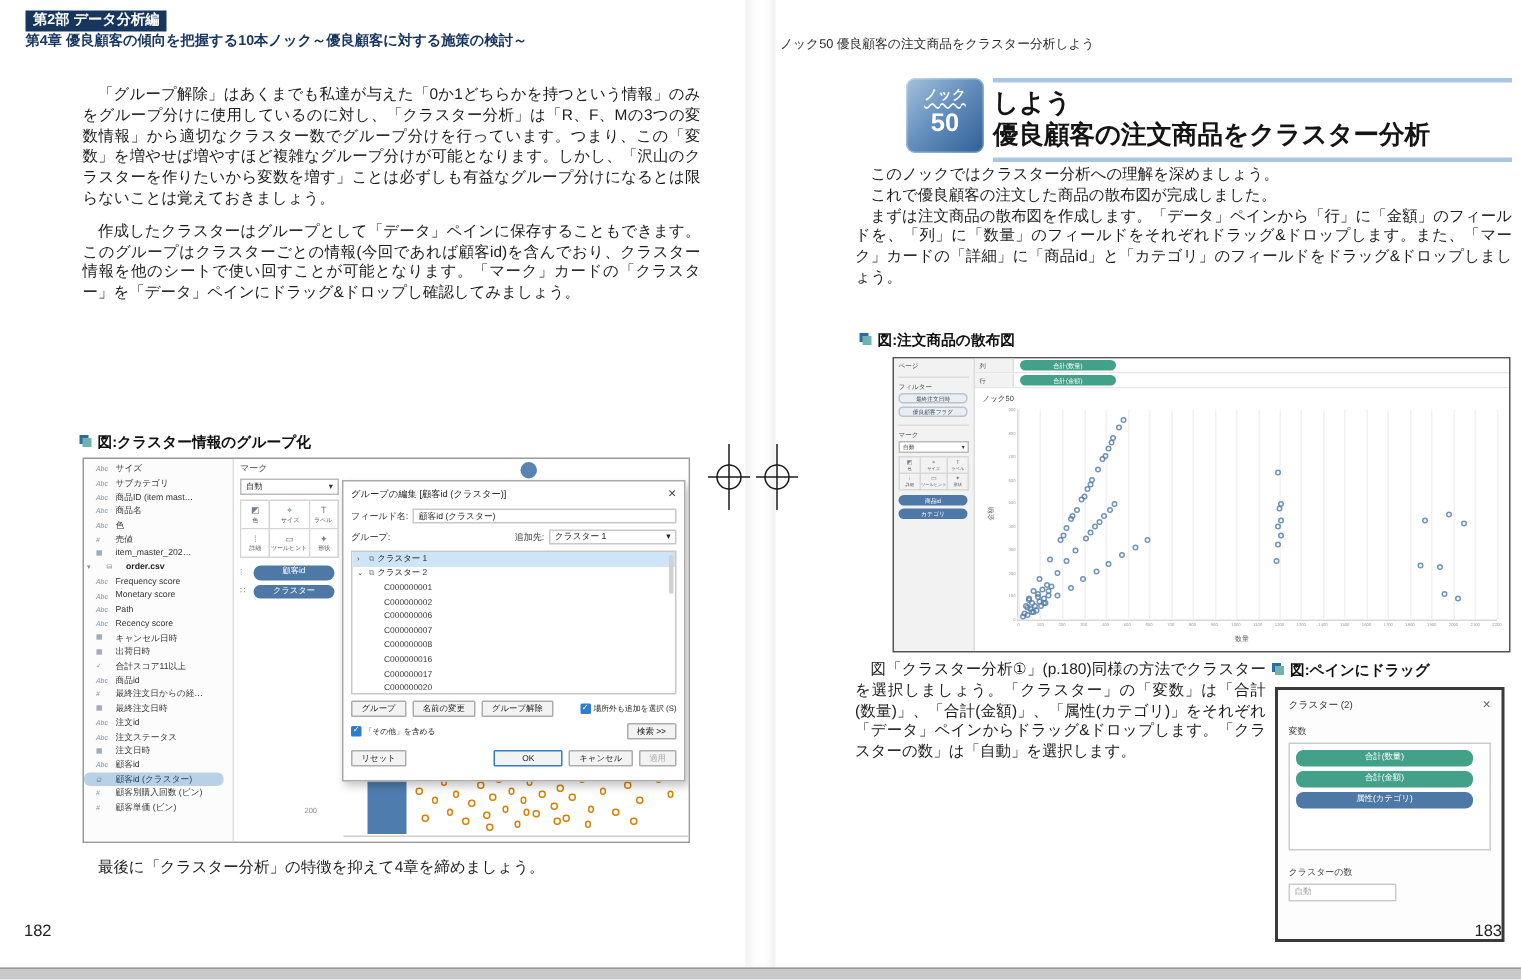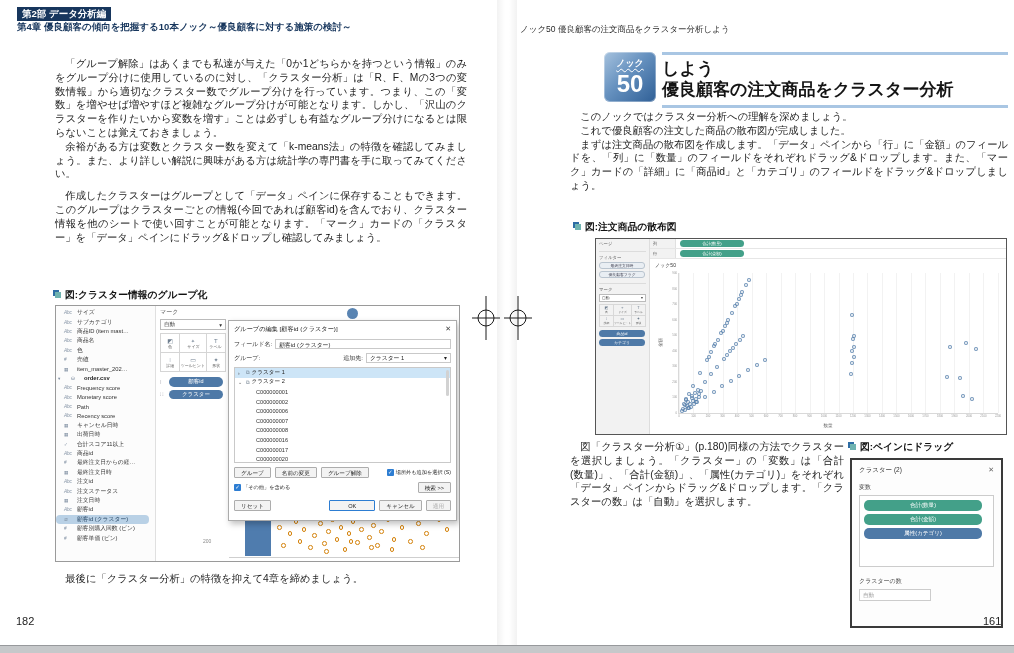--- a/index.html
+++ b/index.html
@@ -131,36 +131,35 @@
   .cp-box { border:1px solid #ccc; height:72px; padding:4px 4px; margin-bottom:10px; background:#fff; }
   .cpill { width:118px; height:11px; font-size:5.6px; line-height:11px; text-align:center; margin-bottom:3px; }
   .cp-input { border:1px solid #ccc; width:72px; height:12px; font-size:5.6px; line-height:11px; color:#999; padding:0 3px; background:#fff; }
 
   
   .knock-badge { position:absolute; left:604px; top:52px; width:52px; height:50px; border-radius:6px;
                  background:linear-gradient(135deg,#a6c2de 0%, #6691bf 45%, #2f5f96 100%);
                  color:#fff; text-align:center; box-shadow:inset 0 0 0 1px rgba(255,255,255,.35); }
   .knock-badge .kl { display:inline-block; font-size:9px; font-weight:bold; margin-top:5px;
                      text-decoration:underline; -webkit-text-decoration-style:wavy; text-decoration-style:wavy; text-underline-offset:2px; }
-  .knock-badge .kn { font-size:24px; font-weight:bold; line-height:1; margin-top:2px; }
+  .knock-badge .kn { font-size:17px; font-weight:bold; line-height:1; margin-top:2px; }
   .knock-title { position:absolute; left:662px; top:52px; width:346px; border-top:3px solid #a9c6e3; border-bottom:3px solid #a9c6e3; padding:3px 0 4px 0; }
   .knock-title .t { font-size:17px; font-weight:bold; color:#141414; line-height:1.25; }
 </style>
 </head>
 <body>
 
 <div class="spread">
 
   <div>
     <div class="part-badge">第2部 データ分析編</div>
     <div class="chapter-line">第4章 優良顧客の傾向を把握する10本ノック～優良顧客に対する施策の検討～</div>
 
     <div class="btxt l-body">
       <p>「グループ解除」はあくまでも私達が与えた「0か1どちらかを持つという情報」のみをグループ分けに使用しているのに対し、「クラスター分析」は「R、F、Mの3つの変数情報」から適切なクラスター数でグループ分けを行っています。つまり、この「変数」を増やせば増やすほど複雑なグループ分けが可能となります。しかし、「沢山のクラスターを作りたいから変数を増す」ことは必ずしも有益なグループ分けになるとは限らないことは覚えておきましょう。</p>
-      <p>余裕がある方は変数とクラスター数を変えて「k-means法」の特徴を確認してみましょう。また、より詳しい解説に興味がある方は統計学の専門書を手に取ってみてください。</p>
       <p class="gap">作成したクラスターはグループとして「データ」ペインに保存することもできます。このグループはクラスターごとの情報(今回であれば顧客id)を含んでおり、クラスター情報を他のシートで使い回すことが可能となります。「マーク」カードの「クラスター」を「データ」ペインにドラッグ&amp;ドロップし確認してみましょう。</p>
     </div>
 
     <div class="figcap" style="left:55px; top:289px;">
       <span class="figicon"></span><span>図:クラスター情報のグループ化</span>
     </div>
 
     <div class="shotL">
       <div class="l-sidebar">
         <div>
@@ -697,17 +696,17 @@
       <div class="cp-lab">変数</div>
       <div class="cp-box">
           <div class="pill green cpill">合計(数量)</div>
           <div class="pill green cpill">合計(金額)</div>
           <div class="pill blue cpill">属性(カテゴリ)</div>
         </div>
       <div class="cp-lab">クラスターの数</div>
       <div class="cp-input">自動</div>
     </div>
 
-    <div class="pagenum" style="left:983px;">161</div>
+    <div class="pagenum" style="left:983px;">183</div>
   </div>
 
   <div class="bottom-band"></div>
 </div>
 
 </body></html>

